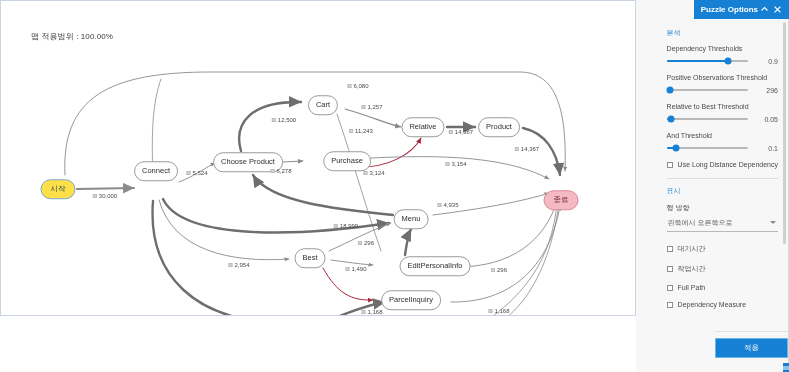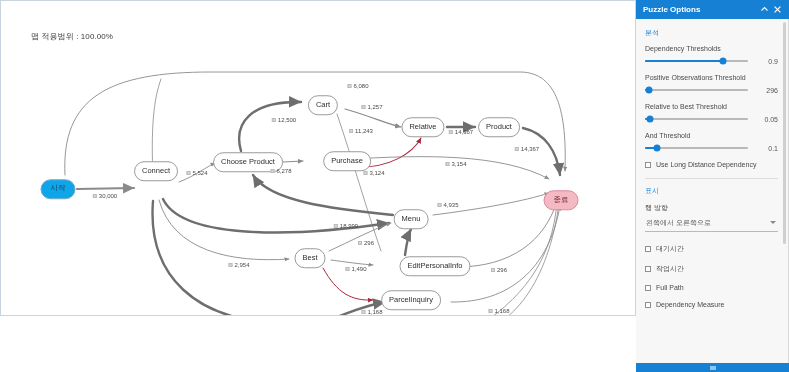--- a/index.html
+++ b/index.html
@@ -50,26 +50,25 @@
     background: #ffffff;
     color: #2e2e2e;
     font-size: 7.5px;
     line-height: 1;
     padding: 5px 7px;
     white-space: nowrap;
     box-sizing: border-box;
     text-align: center;
   }
   .node-box.start {
-    background: #0ea5e9;
+    background: #fde047;
     border-color: #7aa8cd;
     border-radius: 12px;
     color: #1c3f5e;
     padding: 5px 9px;
-    font-family: Liberation Mono, monospace;
   }
   .node-box.end {
     background: #f5b9c3;
     border-color: #d98b9a;
     border-radius: 12px;
     color: #6d2430;
     padding: 5px 9px;
   }
 
   .edge-label {
@@ -92,20 +91,21 @@
   }
 
   
   #options-panel {
     width: 153px; height: 372px;
     background: #f7f7f7;
     display: flex;
     flex-direction: column;
     box-sizing: border-box;
     position: relative;
+    align-items: flex-end;
   }
   #panel-titlebar {
     height: 19px;
     background: #1681d4;
     color: #ffffff;
     display: flex;
     align-items: center;
     padding: 0 5px 0 7px;
     box-sizing: border-box;
     flex: 0 0 auto;
@@ -557,19 +557,22 @@
         </div>
         <div class="checkbox-row">
           <span class="box"></span>
           <span class="cb-label">Dependency Measure</span>
         </div>
 
       </div>
       <div id="panel-scrollbar"></div>
     </div>
 
+    <div id="panel-footer">
+      <button id="apply-button">적용</button>
+    </div>
 
     <div id="panel-statusbar">
       <span class="grip"></span>
     </div>
   </div>
 
 </div>
 
 </body></html>

